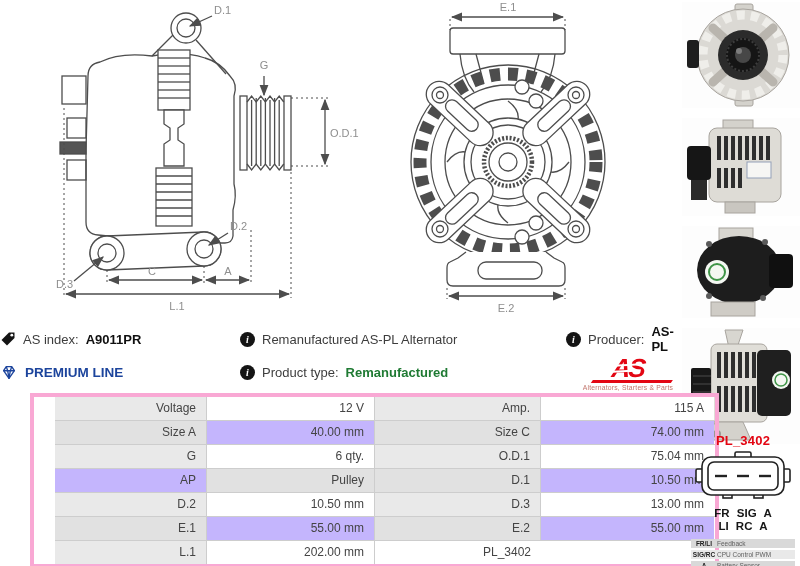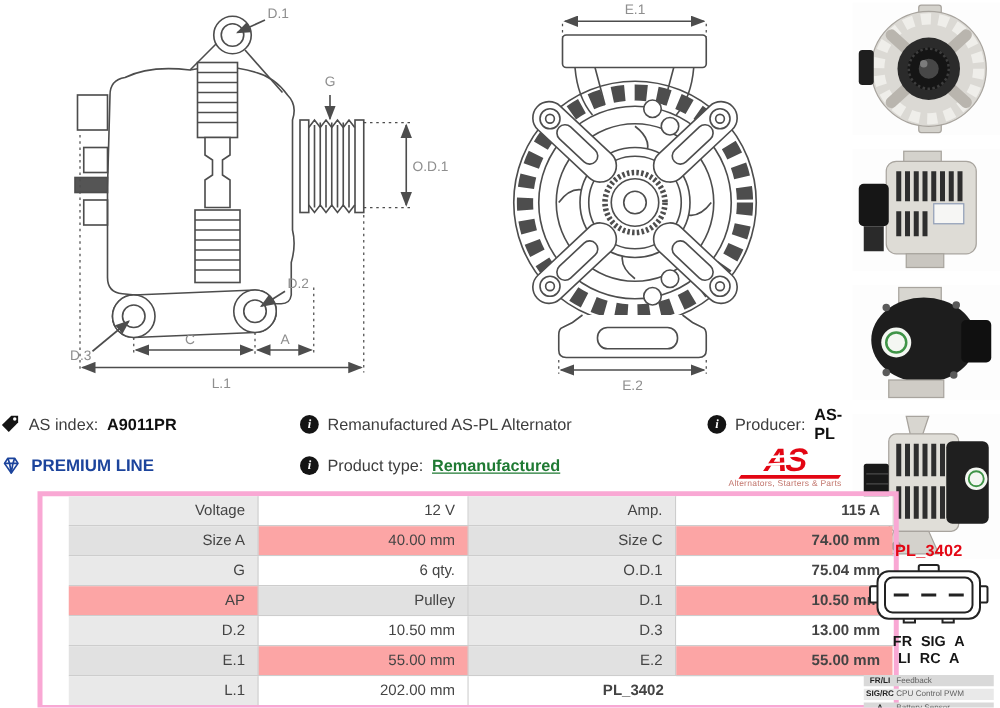--- a/index.html
+++ b/index.html
@@ -17,39 +17,39 @@
   .photo{margin-bottom:6px;background:#fdfdfd;}
 
   
   .info-grid{position:absolute;left:0;top:324px;width:678px;display:grid;
              grid-template-columns:240px 326px 112px;grid-template-rows:30px 36px;}
   .info-item{display:flex;align-items:center;gap:7px;font-size:13px;color:#3d3d3d;}
   .info-item b{color:#101010;}
   .ic-info{flex:0 0 15px;width:15px;height:15px;border-radius:50%;background:#141414;color:#fff;
            font:italic 700 10px "Liberation Serif",serif;display:flex;align-items:center;justify-content:center;}
   .premium{color:#1c449c;font-weight:700;font-size:13.5px;}
-  .type-green{color:#1f7a33;font-weight:700;text-decoration:underline;}
+  .type-green{color:#1f7a33;font-weight:700;}
   .as-logo{margin-left:auto;width:100px;text-align:center;padding-top:4px;}
   .as-word{position:relative;display:inline-block;font-style:italic;font-weight:800;font-size:26px;
            line-height:22px;color:#e30613;letter-spacing:-2px;transform:skewX(-6deg);}
   .as-word::before,.as-word::after{content:"";position:absolute;left:4%;right:8%;height:2px;background:#fff;transform:rotate(-3deg);}
   .as-word::before{top:7px;} .as-word::after{top:13px;}
   .as-bar{height:2.5px;background:#e30613;margin:0 6px 2px 14px;transform:skewX(-35deg);}
   .as-tagline{font-size:6.8px;color:#c2766d;letter-spacing:.2px;white-space:nowrap;}
 
   
   .spec-table{position:absolute;left:30px;top:393px;width:660px;border:4px solid #f9a8d4;font-size:12px;padding-left:21px;}
   .spec-row{display:grid;grid-template-columns:152px 168px 166px 173px;height:23px;line-height:23px;border-bottom:1px solid #cdcdcd;}
   .spec-row:last-child{border-bottom:none;}
   .cell{text-align:right;padding-right:10px;border-right:1px solid #cdcdcd;overflow:hidden;color:#444;}
-  .spec-row .cell:last-child{border-right:none;font-weight:bold;}
+  .spec-row .cell:last-child{border-right:none;}
   .lbl{background:#e9e9e9;}
   .val{background:#ffffff;}
   .spec-row.even .lbl{background:#e1e1e1;}
-  .spec-row.even .val{background:#fca5a5;}
+  .spec-row.even .val{background:#c4b5fd;}
 
   
   .plug{position:absolute;left:688px;top:433px;width:110px;text-align:center;}
   .plug-name{font-size:13px;font-weight:700;color:#e30613;letter-spacing:.2px;margin-bottom:2px;}
   .pins{font-weight:700;font-size:11.5px;line-height:12.5px;color:#161616;word-spacing:4px;margin-top:1px;}
   .legend{margin-top:7px;width:104px;margin-left:3px;}
   .legend-row{display:flex;align-items:center;height:9px;margin-bottom:2px;font-size:6.5px;background:#d9d9d9;}
   .legend-row:nth-child(2){background:#e9e9e9;}
   .legend-key{width:26px;font-weight:700;color:#222;text-align:center;}
   .legend-val{flex:1;text-align:left;color:#5f5f5f;}

